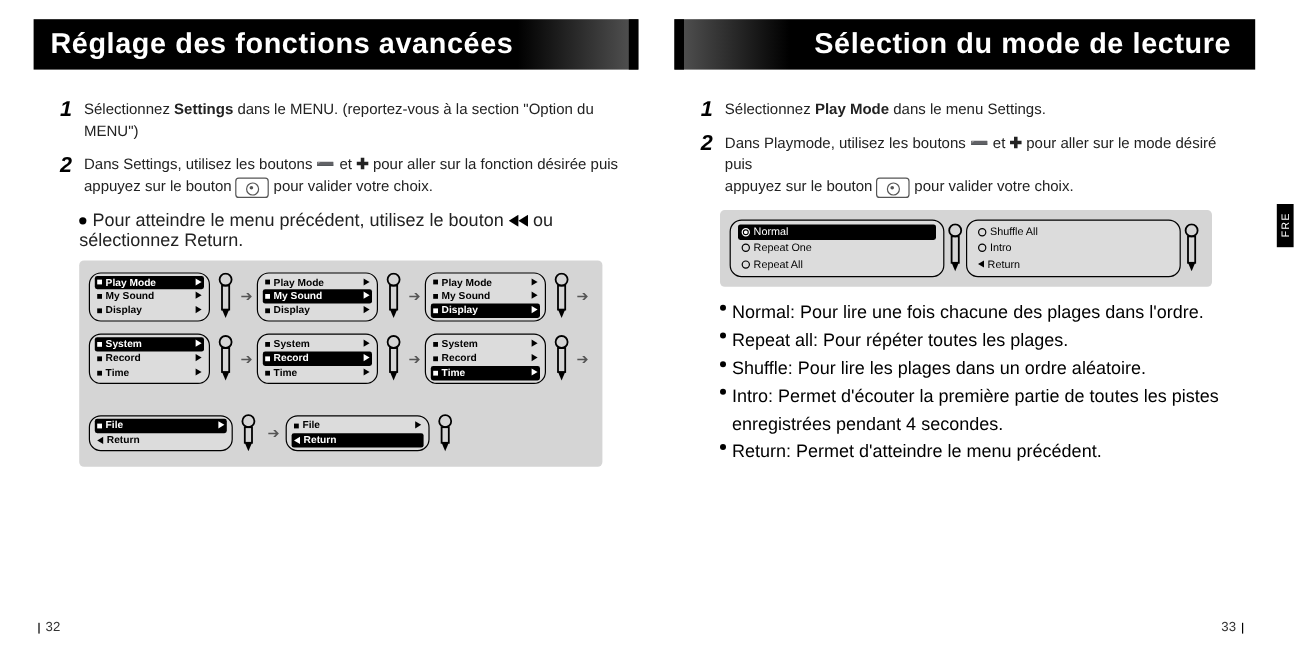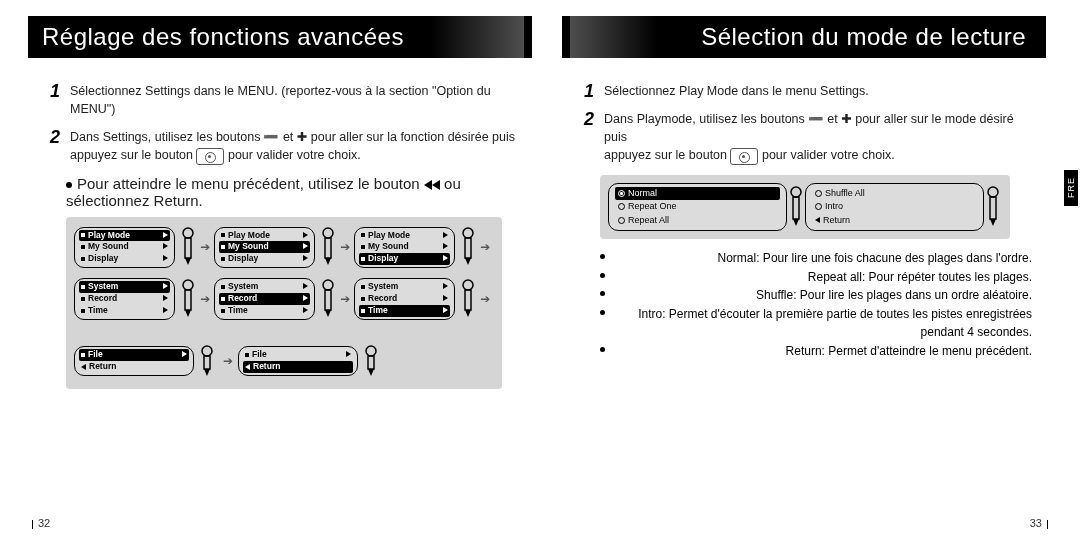--- a/index.html
+++ b/index.html
@@ -5,29 +5,29 @@
   * { box-sizing: border-box; margin: 0; padding: 0; }
   body { width: 1080px; height: 539px; background: #fff; font-family: Helvetica, Arial, sans-serif; color: #000; font-size: 12px; position: relative; }
   .page { display: flex; width: 100%; height: 100%; }
   .col { width: 50%; padding: 0 16px 0 28px; position: relative; }
   .col.right { padding: 0 48px 0 22px; }
 
   .title-bar { height: 42px; margin: 16px -8px 24px 0; display: flex; align-items: center; position: relative; }
   .title-bar.left { background: linear-gradient(to right,#000 0,#000 80%,#555 100%); }
   .title-bar.right-bar { background: linear-gradient(to left,#000 0,#000 80%,#555 100%); justify-content: flex-end; }
   .right-bar-bg { position:absolute; right:-6px; top:0; bottom:0; width:6px; background:#000;}
-  .title-bar .title { font-size: 24px; font-weight: normal; color: #fff; padding: 0 14px; letter-spacing: 0.5px; }
+  .title-bar .title { font-size: 24px; font-weight: bold; color: #fff; padding: 0 14px; letter-spacing: 0.5px; }
   .title-bar.left .cap { position: absolute; right: 0; top: 0; bottom: 0; width: 8px; background: #000; }
   .title-bar.right-bar .cap { position: absolute; left: 0; top: 0; bottom: 0; width: 8px; background: #000; }
 
   .steps { margin: 0 0 0 22px; }
   .step { display: flex; margin-bottom: 10px; font-size: 12.5px; line-height: 1.45; }
   .step .num { font-style: italic; font-weight: bold; font-size: 18px; width: 18px; flex: 0 0 18px; line-height:1; margin-right:2px; }
   .step .txt { flex: 1; color:#222; }
-  .step .txt b { font-weight: normal; }
+  .step .txt b { font-weight: bold; }
 
   .enter-icon { display:inline-block; width:28px; height:17px; border:1.4px solid #555; border-radius:3px; vertical-align:middle; position:relative; }
   .enter-icon::before { content:""; position:absolute; top:3px; left:8px; width:9px; height:9px; border:1.3px solid #555; border-radius:50%; }
   .enter-icon::after { content:""; position:absolute; top:6px; left:11px; width:3px; height:3px; background:#555; border-radius:50%; }
 
   .note-row { margin: 6px 0 8px 38px; font-size: 15px; color:#222; }
   .note-row .dot { display:inline-block; width:6px; height:6px; background:#000; border-radius:50%; vertical-align:middle; margin-right:5px; }
   .rew { display:inline-block; vertical-align:middle; }
   .rew svg { display:block; }
 
@@ -38,36 +38,36 @@
   .mi { display:flex; align-items:center; justify-content:space-between; font-size:8.5px; font-weight:bold; line-height:1.4; padding:0 2px; border-radius:2px; }
   .mi.sel { background:#000; color:#fff; }
   .mi .sq { display:inline-block; width:4px; height:4px; background:currentColor; margin-right:3px; vertical-align:middle; }
   .mi .tri::after { content:""; display:inline-block; border-left:5px solid currentColor; border-top:3px solid transparent; border-bottom:3px solid transparent; }
   .mi .triL::before { content:""; display:inline-block; border-right:5px solid currentColor; border-top:3px solid transparent; border-bottom:3px solid transparent; margin-right:3px; vertical-align:middle; }
   .mi .lbl { flex:1; }
   .pen { width:16px; margin:0 2px; }
   .pen svg { display:block; }
   .arrow { width:16px; text-align:center; font-size:12px; color:#555; margin:0 2px; }
 
-  .narrow { font-size:12px; margin: 4px 0 0 38px; line-height:1.55;text-align:right; }
+  .narrow { font-size:15px; margin: 4px 0 0 38px; line-height:1.55; }
   .narrow li { list-style:none; position:relative; padding-left:10px; }
   .narrow li::before { content:""; position:absolute; left:0; top:5px; width:5px; height:5px; background:#000; border-radius:50%; }
 
   .pm-panel { background:#d5d5d5; border-radius:4px; margin: 6px 22px 10px 38px; padding:8px 8px; display:flex; align-items:center; justify-content:space-between; }
   .pm-screen { background:#dcdcdc; border:1.5px solid #000; border-radius:10px; width:200px; padding:3px 6px; }
   .pmi { display:flex; align-items:center; font-size:9px; font-weight:normal; line-height:1.5; padding:0 3px; border-radius:2px; }
   .pmi.sel { background:#000; color:#fff; }
   .pmi .rad { display:inline-block; width:7px; height:7px; border:1.2px solid currentColor; border-radius:50%; margin-right:3px; position:relative; }
   .pmi.sel .rad::after { content:""; position:absolute; top:1.3px; left:1.3px; width:2.5px; height:2.5px; background:currentColor; border-radius:50%; }
   .pmi .triL2::before { content:""; display:inline-block; border-right:5px solid currentColor; border-top:3px solid transparent; border-bottom:3px solid transparent; margin-right:3px; }
 
   .page-num { position:absolute; bottom:10px; font-size:11px; color:#333; }
   .page-num.l { left:32px; }
   .page-num.l::before { content:""; display:inline-block; width:1px; height:9px; background:#000; margin-right:5px; vertical-align:middle; }
-  .page-num.r { right:32px; }
+  .page-num.r { right:44px; }
   .page-num.r::after { content:""; display:inline-block; width:1px; height:9px; background:#000; margin-left:5px; vertical-align:middle; }
 
   .side-tab { position:absolute; right:2px; top:170px; width:14px; height:36px; background:#000; color:#fff; font-size:9px; display:flex; align-items:center; justify-content:center; writing-mode:vertical-rl; transform:rotate(180deg); letter-spacing:1px; }
 </style>
 </head>
 <body>
 
 <div class="page">
 
   <div class="col">

